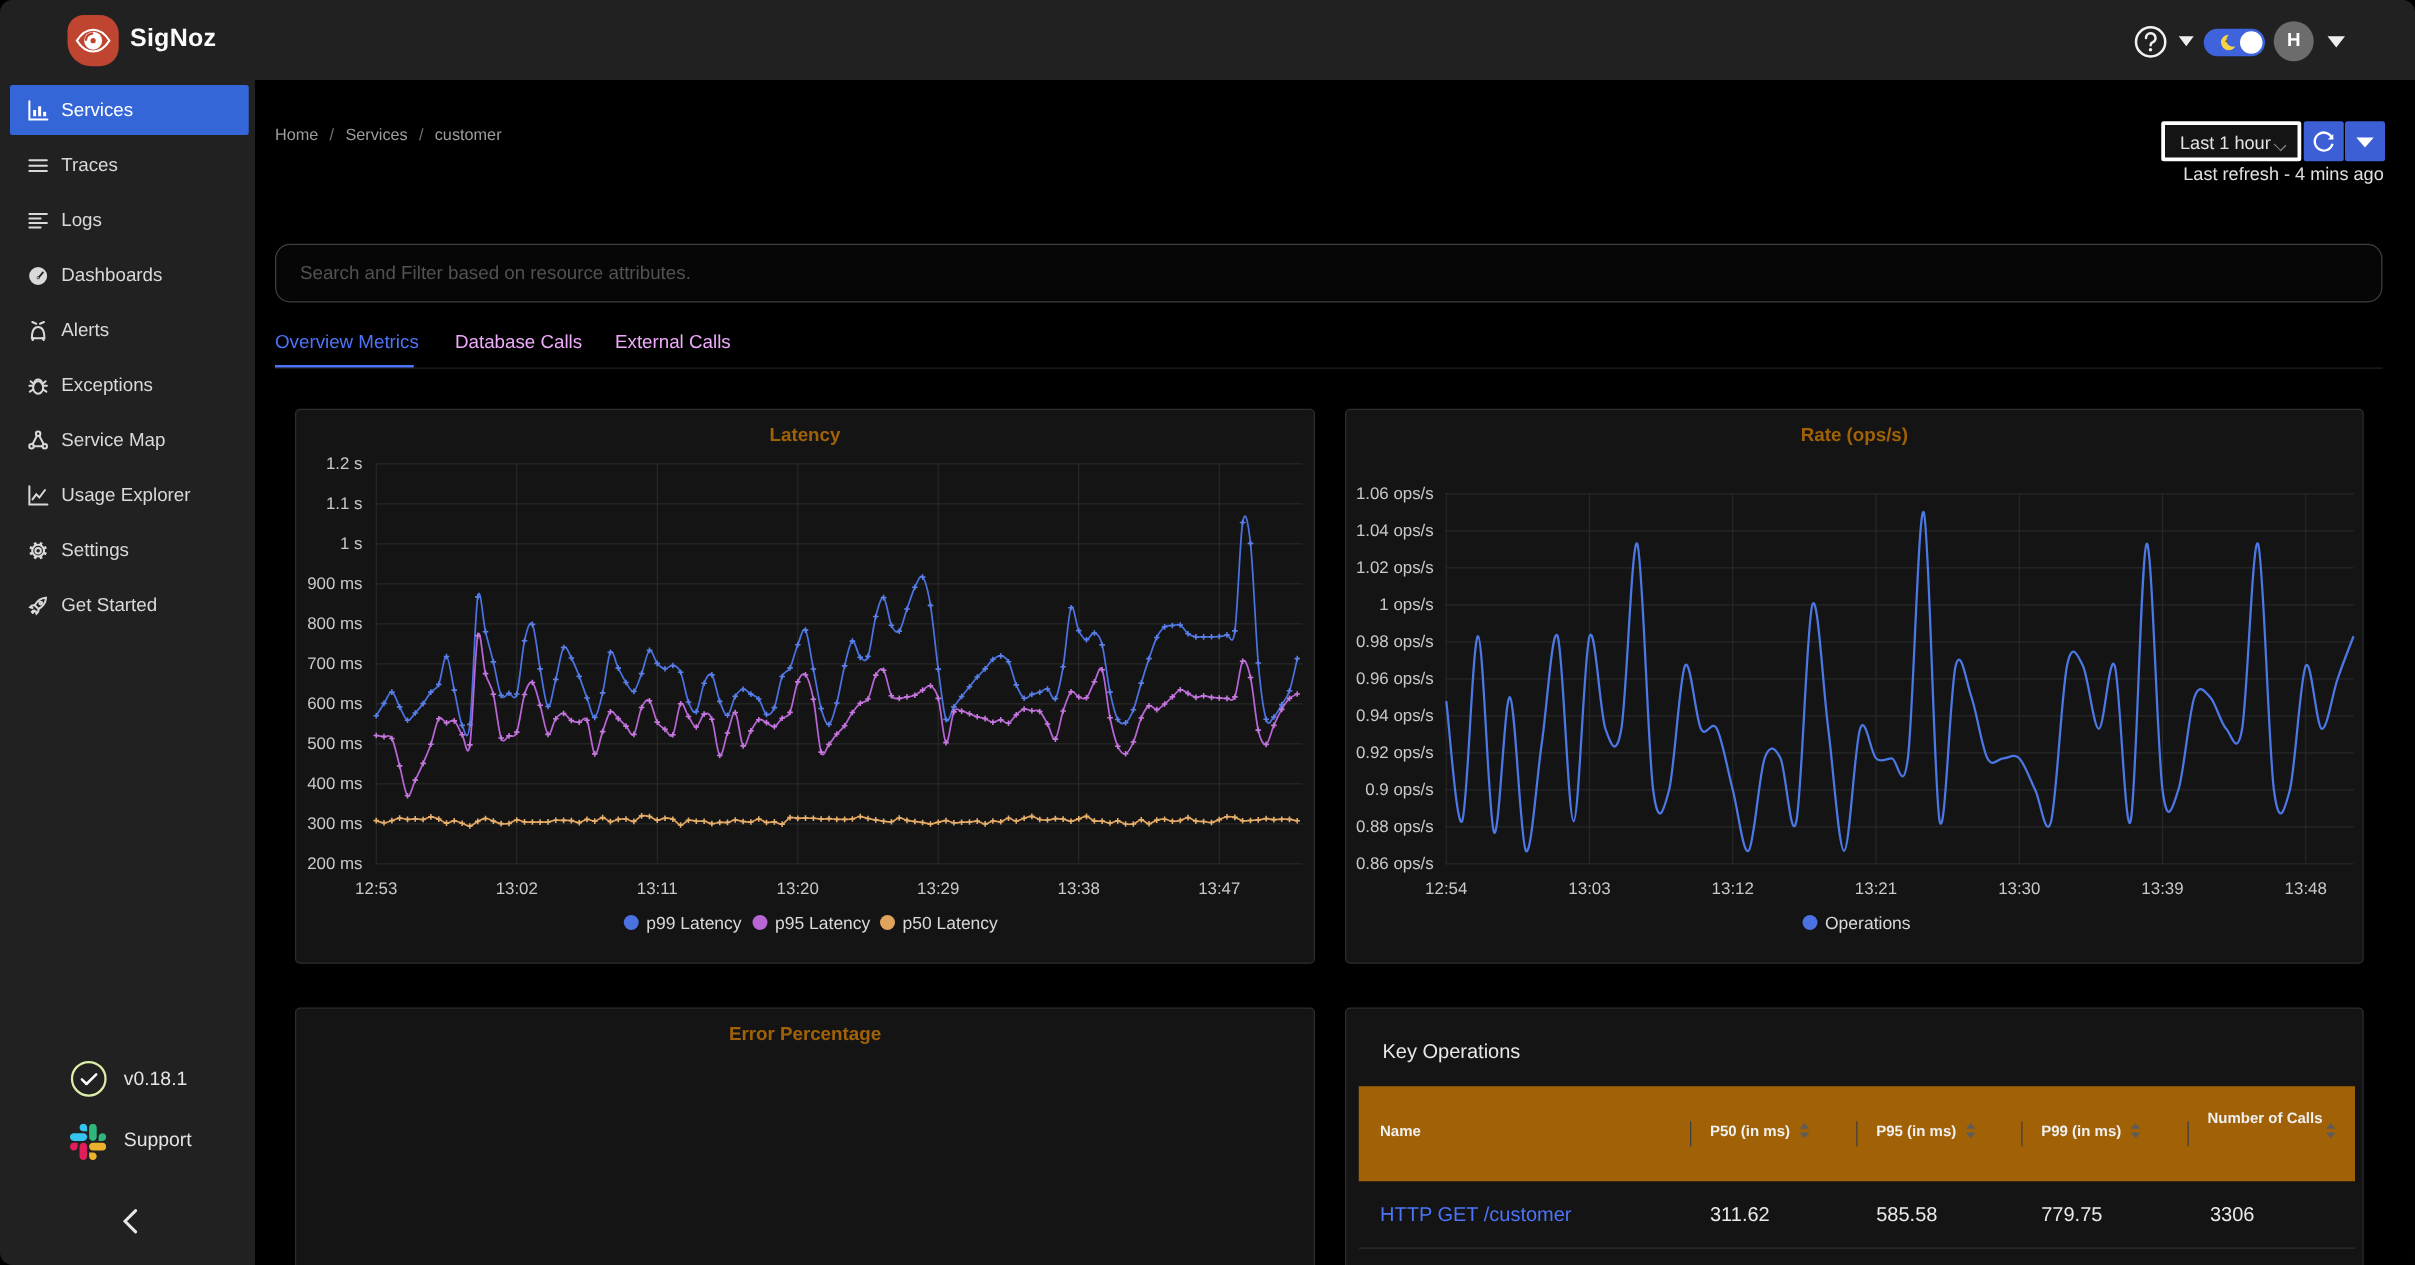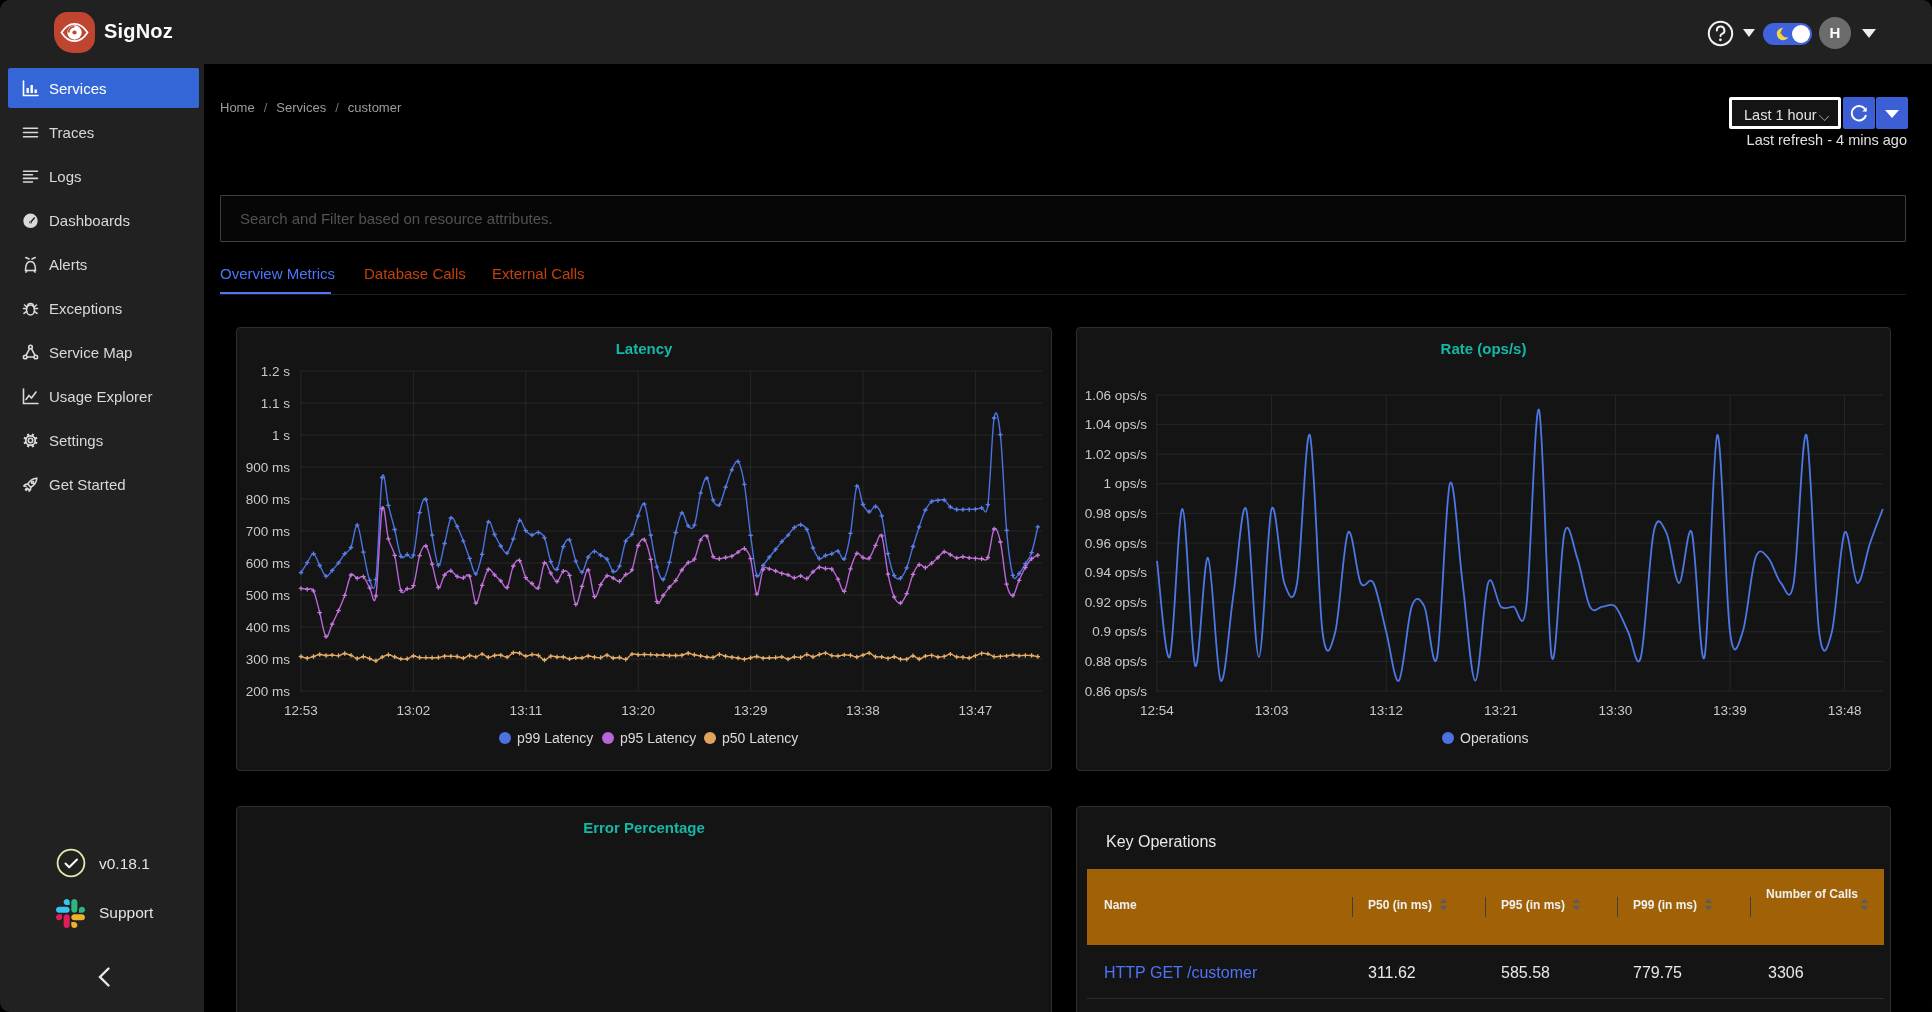--- a/index.html
+++ b/index.html
@@ -33,27 +33,27 @@
   
   .timesel { left:1729px; top:97px; width:112px; height:32px; background:#141414;
     border:3px solid #ffffff; border-radius:2px; color:#e3e3e3; font-size:14.5px;
     line-height:30px; padding-left:12px; }
   .timesel .dn { position:absolute; right:10px; top:12px; width:8px; height:8px;
     border-right:1.6px solid #8a8a8a; border-bottom:1.6px solid #8a8a8a; transform:rotate(45deg) scale(1,.8); }
   .btn-blue { background:#3d5fd6; border-radius:2px; width:32px; height:32px; top:97px; }
   .lastref { top:132px; right:1923px; font-size:14.5px; color:#e0e0e0; }
   
   .search { left:220px; top:195px; width:1686px; height:47px; border:1px solid #3f3f3f;
-    border-radius:1px; color:#525252; font-size:15px; line-height:45px; padding-left:19px; background:#060606;}
-  
-  .tabs { left:220px; top:265px; font-size:15px; color:#c2410c; }
+    border-radius:12px; color:#525252; font-size:15px; line-height:45px; padding-left:19px; background:#060606;}
+  
+  .tabs { left:220px; top:265px; font-size:15px; color:#f0abfc; }
   .tabline { left:220px; top:294px; right:26px; height:1px; background:#202020; }
   
   .panel { background:#141414; border:1px solid #2e2e2e; border-radius:4px; }
-  .ptitle { position:absolute; width:100%; text-align:center; top:12px; color:#14b8a6; font-size:15px; font-weight:bold;}
+  .ptitle { position:absolute; width:100%; text-align:center; top:12px; color:#a16207; font-size:15px; font-weight:bold;}
 </style>
 </head>
 <body>
 <div class="win">
   <div class="abs header"></div>
   <div class="abs sidebar"></div>
   <div class="abs logo-blob">
       <svg width="41" height="41" viewBox="0 0 41 41" style="position:absolute">
 <path d="M7.5 20.5 C12 13.5, 17 11.8, 20.5 11.8 C24 11.8, 29 13.5, 33.5 20.5 C29 27.5, 24 29.2, 20.5 29.2 C17 29.2, 12 27.5, 7.5 20.5 Z" fill="none" stroke="#fff" stroke-width="1.7"></path>
 <circle cx="20.5" cy="20.5" r="7.2" fill="#fff"></circle>

